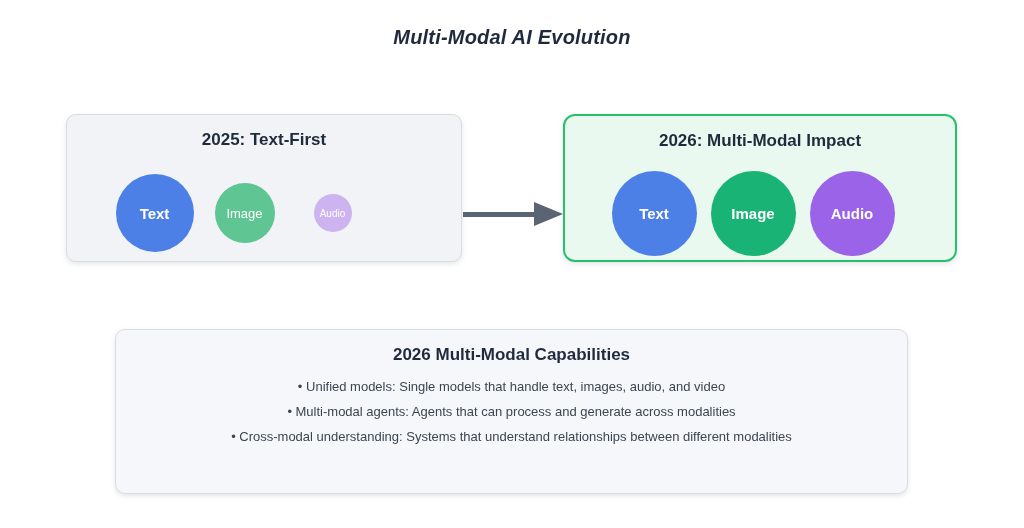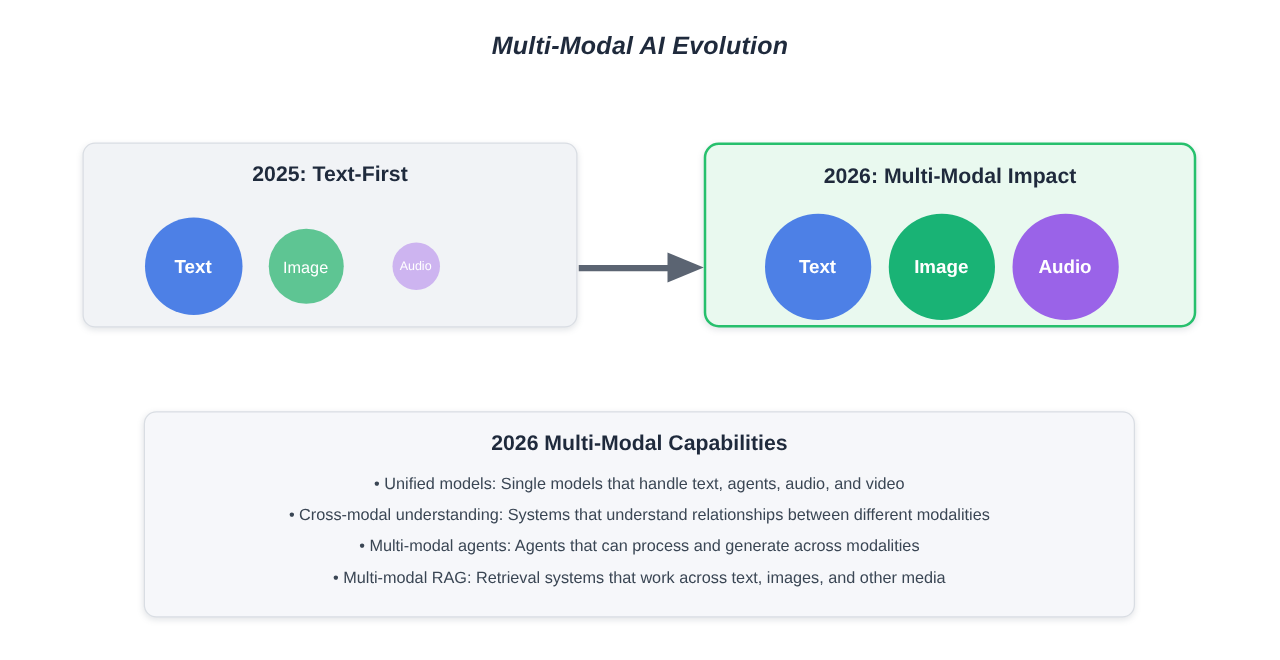--- a/index.html
+++ b/index.html
@@ -156,20 +156,19 @@
         </div>
         <div class="circle-cell">
           <div class="circle" style="width: 85px; height: 85px; background: rgb(154, 99, 232); font-size: 15px; font-weight: 700;">Audio</div>
         </div>
       </div>
   </section>
 
   <section class="box capabilities">
     <h2 class="cap-heading">2026 Multi-Modal Capabilities</h2>
     <ul class="cap-list">
-        <li>• Unified models: Single models that handle text, agents, audio, and video</li>
+        <li>• Unified models: Single models that handle text, images, audio, and video</li>
+        <li>• Multi-modal agents: Agents that can process and generate across modalities</li>
         <li>• Cross-modal understanding: Systems that understand relationships between different modalities</li>
-        <li>• Multi-modal agents: Agents that can process and generate across modalities</li>
-        <li>• Multi-modal RAG: Retrieval systems that work across text, images, and other media</li>
       </ul>
   </section>
 
 </div>
 
 </body></html>

